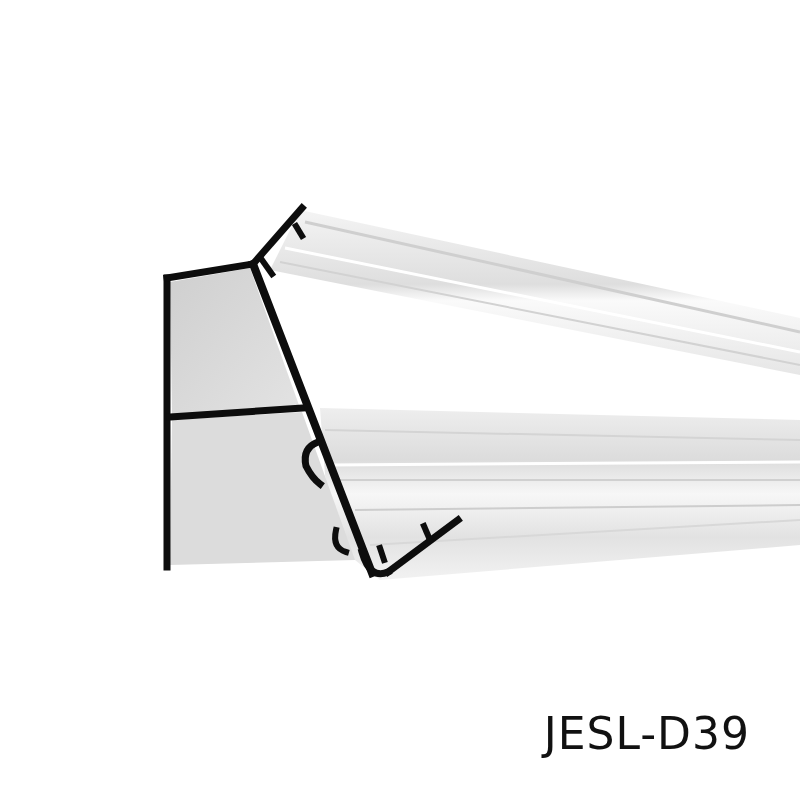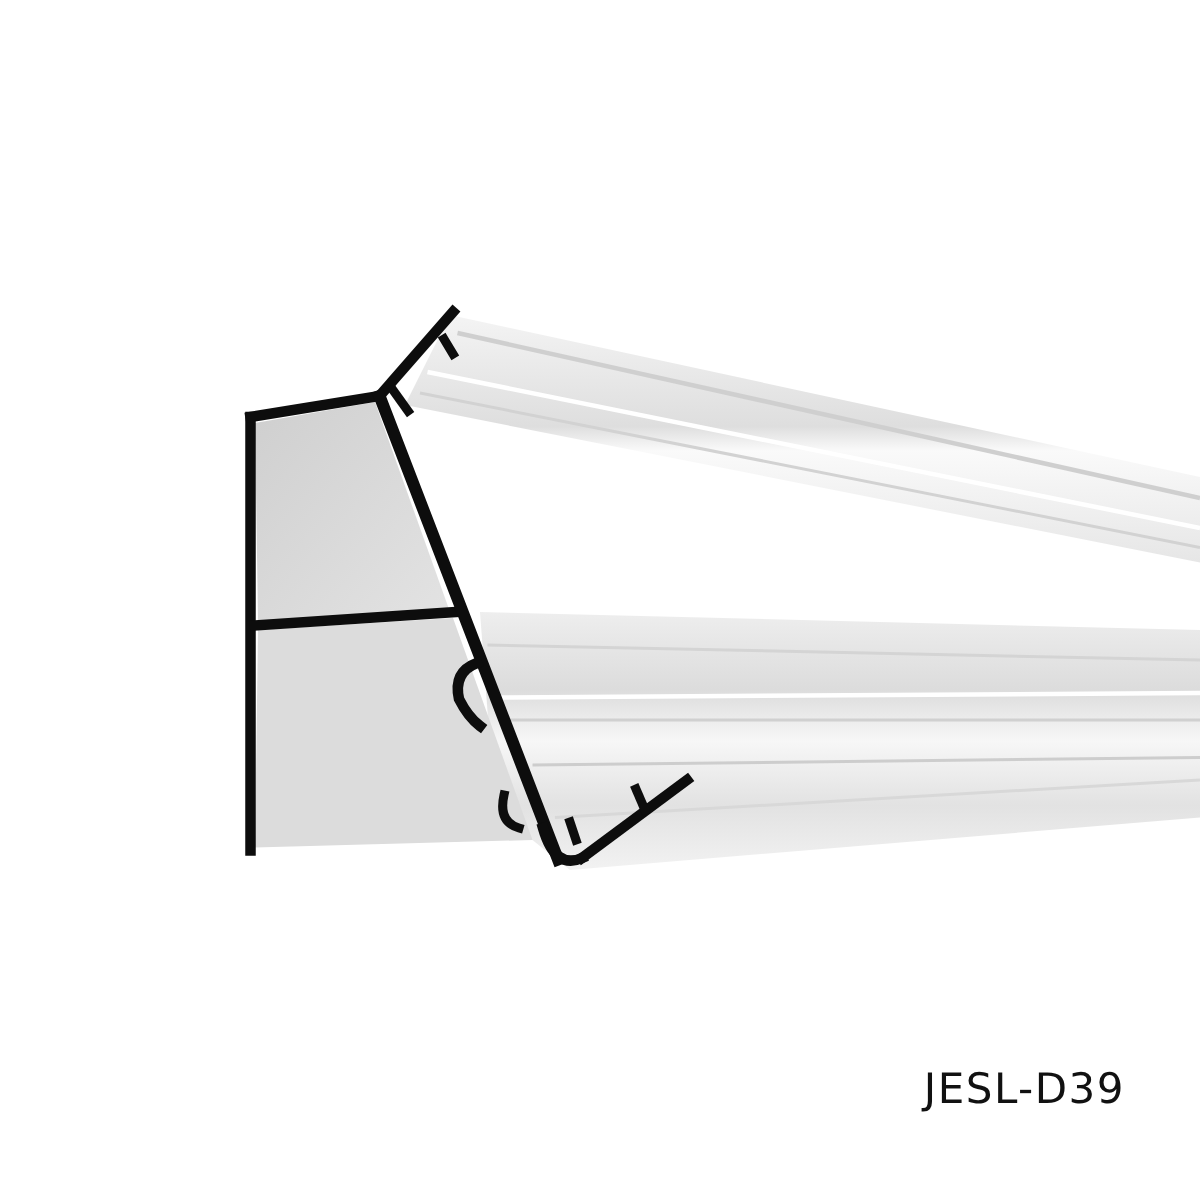--- a/index.html
+++ b/index.html
@@ -3,21 +3,21 @@
   <meta charset="utf-8">
   <style>
     html, body { margin: 0; padding: 0; background: #ffffff; }
     body { width: 800px; height: 800px; position: relative; overflow: hidden; }
     .stage { position: absolute; left: 0; top: 0; width: 800px; height: 800px; }
     .product-label {
       position: absolute;
       right: 50px;
       top: 712px;
       font-family: "DejaVu Sans", "Liberation Sans", sans-serif;
-      font-size: 28px;
+      font-size: 44px;
       letter-spacing: 1px;
       color: #111111;
       line-height: 1;
     }
   </style>
 </head>
 <body>
 
 <div class="stage">
   <svg width="800" height="800" viewBox="0 0 800 800" xmlns="http://www.w3.org/2000/svg">

